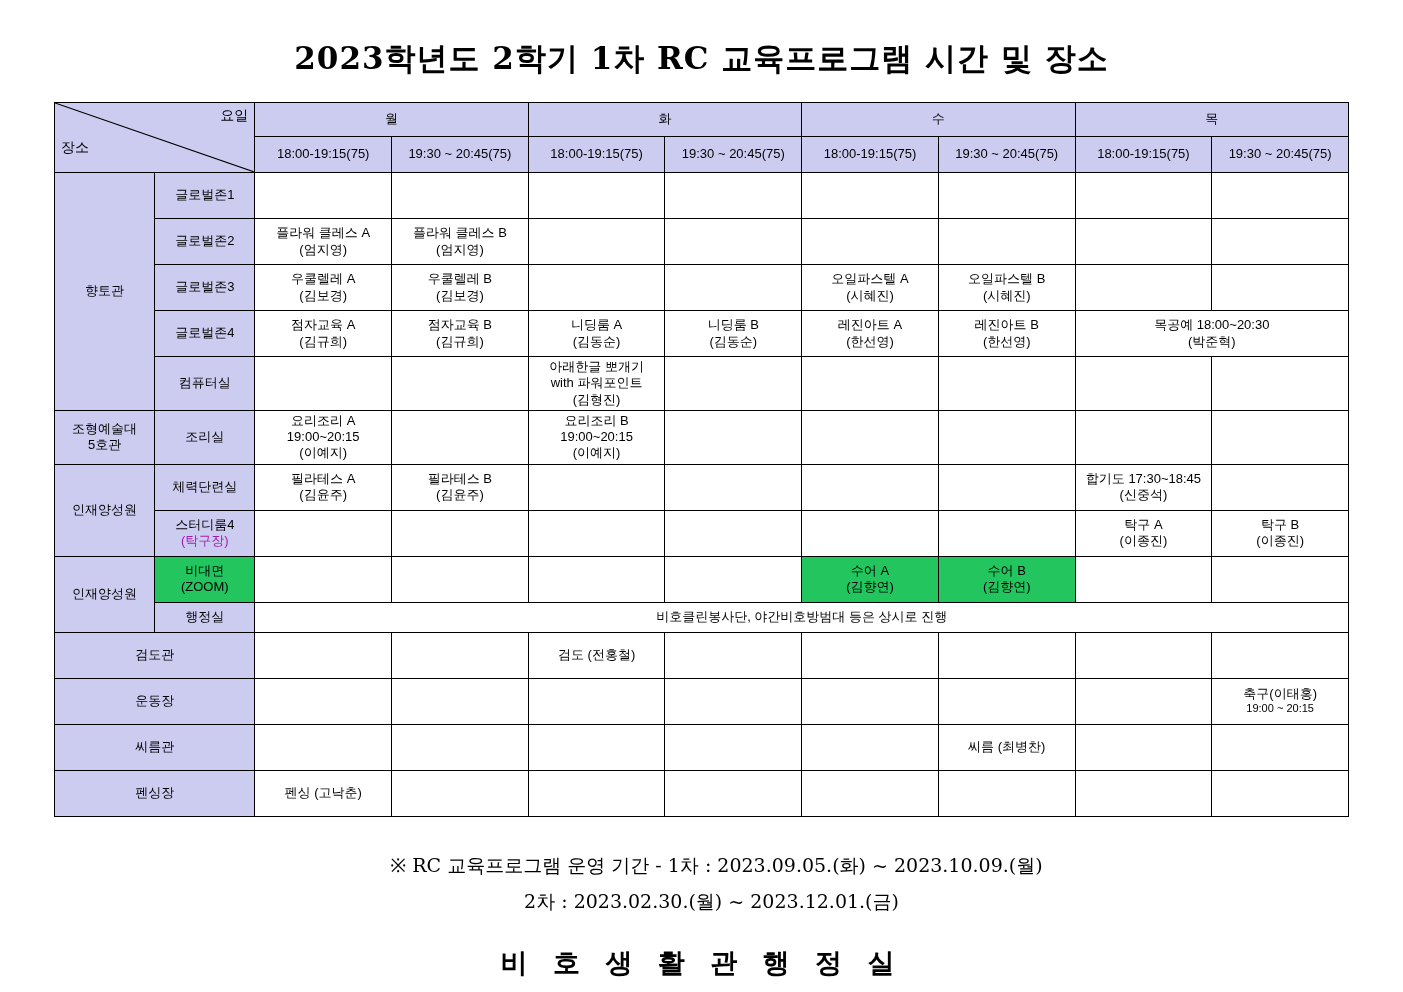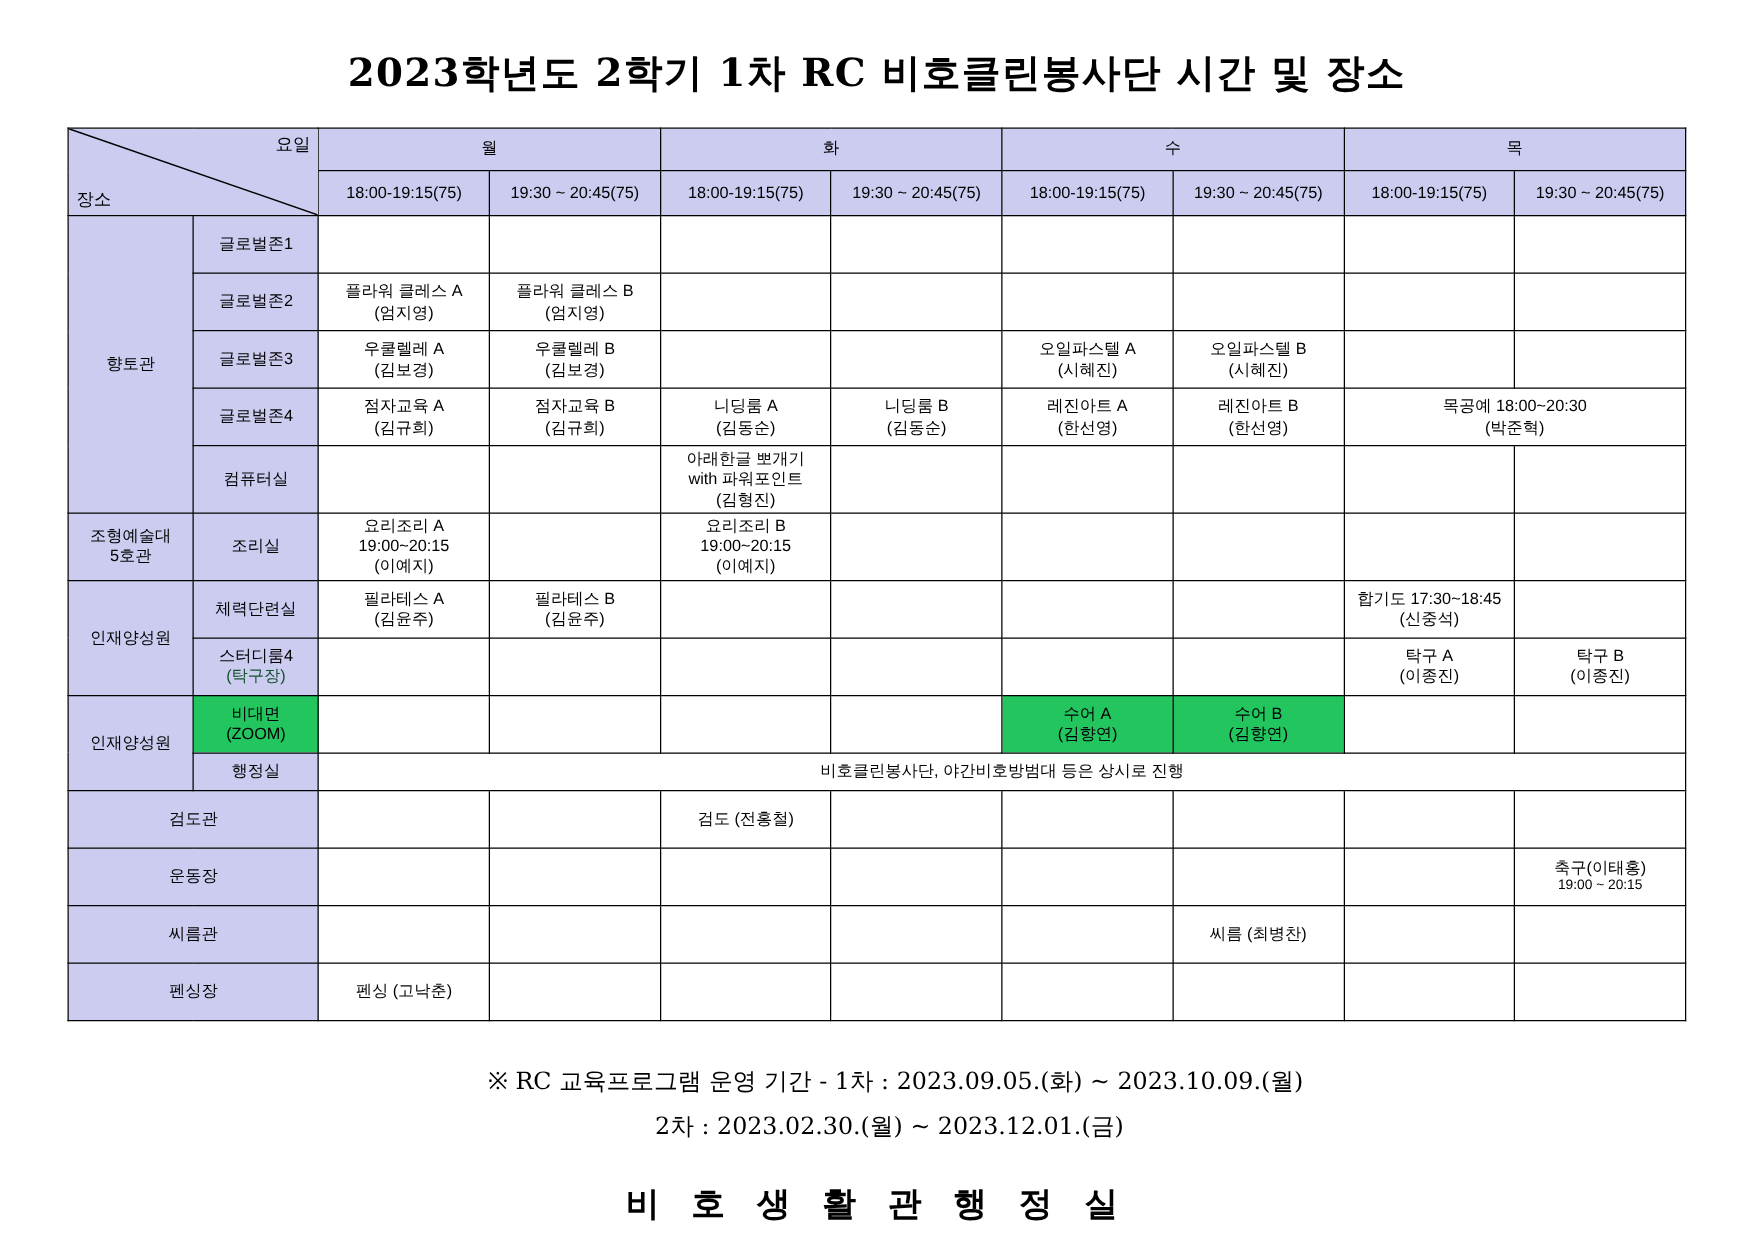--- a/index.html
+++ b/index.html
@@ -59,21 +59,21 @@
     position: absolute;
     left: 0; top: 0; width: 100%; height: 100%;
   }
   .corner .lbl-yo {
     position: absolute;
     right: 6px; top: 4px;
     font-size: 14px;
   }
   .corner .lbl-jang {
     position: absolute;
-    left: 6px; bottom: 4px;
+    left: 6px; bottom: 16px;
     font-size: 14px;
   }
   .bldg {
     background: #ccccf0;
     font-size: 15px;
   }
   .room {
     background: #ccccf0;
     font-size: 14px;
     margin-top: 21px;
@@ -100,21 +100,21 @@
     margin-top: 26px;
     font-family: "DejaVu Serif", "Liberation Serif", serif;
   }
   .sub { font-size: 11px; display: block; }
 </style>
 </head>
 <body>
 
 <div class="page">
 
-  <div class="title">2023학년도 2학기 1차 RC 비호클린봉사단 시간 및 장소</div>
+  <div class="title">2023학년도 2학기 1차 RC 교육프로그램 시간 및 장소</div>
 
   <table class="sched">
     <colgroup>
       <col style="width:96px">
       <col style="width:96px">
       <col style="width:131px">
         <col style="width:131px">
       <col style="width:131px">
         <col style="width:131px">
       <col style="width:131px">
@@ -230,21 +230,21 @@
         <td class="cell"></td>
         <td class="cell"></td>
         <td class="cell"></td>
         <td class="cell cell-sm">합기도 17:30~18:45<br>(신중석)</td>
         <td class="cell"></td>
       </tr>
 
       <tr>
         <td class="room">
           <span>스터디룸4</span><br>
-          <span style="color:#14532d;">(탁구장)</span>
+          <span style="color:#a21caf;">(탁구장)</span>
         </td>
         <td class="cell"></td>
         <td class="cell"></td>
         <td class="cell"></td>
         <td class="cell"></td>
         <td class="cell"></td>
         <td class="cell"></td>
         <td class="cell">탁구 A<br>(이종진)</td>
         <td class="cell">탁구 B<br>(이종진)</td>
       </tr>

